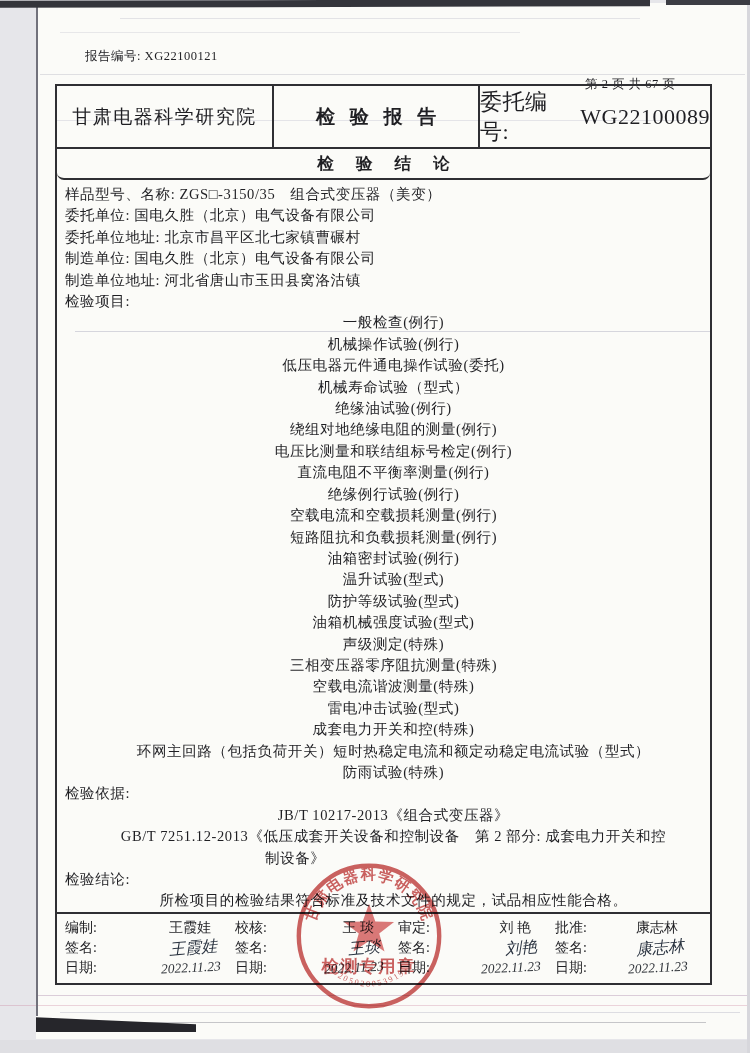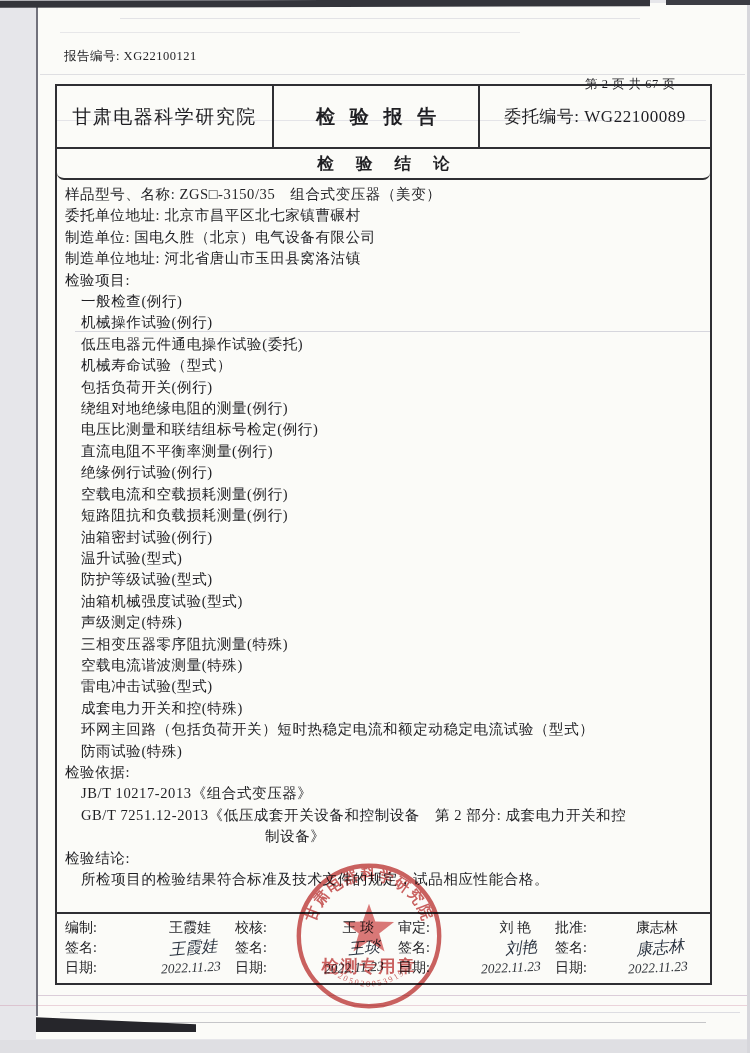--- a/index.html
+++ b/index.html
@@ -9,36 +9,36 @@
   .topbar1{position:absolute;left:0;top:0;width:650px;height:7px;background:#34353b;transform:rotate(-0.15deg);z-index:8;}
   .topbar2{position:absolute;left:666px;top:0;width:84px;height:5px;background:#3c3d44;z-index:8;}
   .leftline{position:absolute;left:36px;top:4px;width:2px;height:1012px;background:#71717b;z-index:7;}
   .wedge{position:absolute;left:36px;top:1016px;width:160px;height:16px;background:#26262b;
     clip-path:polygon(0 8%,100% 52%,100% 100%,0 100%);z-index:7;}
   .rightedge{position:absolute;right:0;top:0;width:3px;height:100%;background:#d7d7dc;z-index:7;}
   .botstrip{position:absolute;left:0;top:1040px;width:100%;height:13px;background:#dfdfe3;z-index:6;}
   .bleed{position:absolute;height:1px;z-index:1;}
   
   .meta{position:absolute;top:48px;font-size:12.5px;letter-spacing:0.5px;z-index:2;}
-  #reportno{left:64px;}
+  #reportno{left:85px;}
   #pageinfo{left:585px;margin-top:28px;}
   
   .doc-table{position:absolute;left:55px;top:84px;width:657px;height:901px;
     border:2px solid #2f2f33;box-sizing:border-box;background:transparent;z-index:2;}
   .head-row{display:flex;height:63px;border-bottom:2px solid #2f2f33;box-sizing:border-box;}
   .cell{display:flex;align-items:center;justify-content:center;box-sizing:border-box;}
   .c1{width:217px;border-right:2px solid #2f2f33;font-size:19px;letter-spacing:1.5px;}
   .c2{width:206px;border-right:2px solid #2f2f33;font-size:19px;letter-spacing:5px;text-indent:5px;font-weight:bold;}
-  .c3{flex:1;font-size:17px;letter-spacing:0.5px;}
+  .c3{flex:1;font-size:22px;letter-spacing:0.5px;}
   .title-row{height:31px;line-height:30px;border-bottom:2px solid #2f2f33;box-sizing:border-box;
     text-align:center;font-size:16.5px;font-weight:600;letter-spacing:9px;text-indent:9px;border-radius:7px;}
   .tbody{height:732px;box-sizing:border-box;padding:4px 4px 12px 8px;
     font-size:14.5px;line-height:21.4px;letter-spacing:0.6px;}
   .line{white-space:nowrap;}
-  .line.item{padding-left:16px;}
+  .line.item{padding-left:16px;text-align:center;}
   .line.wrap2{padding-left:200px;}
   
   .sig-row{border-top:2px solid #2f2f33;height:71px;box-sizing:border-box;
     display:grid;grid-template-columns:170px 163px 157px 1fr;padding:3px 8px 0 8px;}
   .sig-col{display:flex;flex-direction:column;justify-content:space-between;padding:1px 8px 5px 0;}
   .r{display:flex;align-items:flex-end;font-size:14px;line-height:20px;}
   .lbl{white-space:nowrap;}
   .nm{margin-left:auto;margin-right:16px;white-space:nowrap;}
   .hand{margin-left:auto;margin-right:10px;font-style:italic;color:#2a3340;
     font-size:16px;transform:rotate(-5deg);white-space:nowrap;}
@@ -82,29 +82,30 @@
     <div class="cell c3">
       <span>委托编号:</span>&nbsp;
       <span>WG22100089</span>
     </div>
   </div>
 
   <div class="title-row">检 验 结 论</div>
 
   <div class="tbody">
     <div class="line">样品型号、名称: ZGS□-3150/35　组合式变压器（美变）</div>
+    <div class="line">委托单位: 国电久胜（北京）电气设备有限公司</div>
     <div class="line">委托单位地址: 北京市昌平区北七家镇曹碾村</div>
     <div class="line">制造单位: 国电久胜（北京）电气设备有限公司</div>
     <div class="line">制造单位地址: 河北省唐山市玉田县窝洛沽镇</div>
     <div class="line">检验项目:</div>
     <div class="line item">一般检查(例行)</div>
     <div class="line item">机械操作试验(例行)</div>
     <div class="line item">低压电器元件通电操作试验(委托)</div>
     <div class="line item">机械寿命试验（型式）</div>
-    <div class="line item">包括负荷开关(例行)</div>
+    <div class="line item">绝缘油试验(例行)</div>
     <div class="line item">绕组对地绝缘电阻的测量(例行)</div>
     <div class="line item">电压比测量和联结组标号检定(例行)</div>
     <div class="line item">直流电阻不平衡率测量(例行)</div>
     <div class="line item">绝缘例行试验(例行)</div>
     <div class="line item">空载电流和空载损耗测量(例行)</div>
     <div class="line item">短路阻抗和负载损耗测量(例行)</div>
     <div class="line item">油箱密封试验(例行)</div>
     <div class="line item">温升试验(型式)</div>
     <div class="line item">防护等级试验(型式)</div>
     <div class="line item">油箱机械强度试验(型式)</div>

